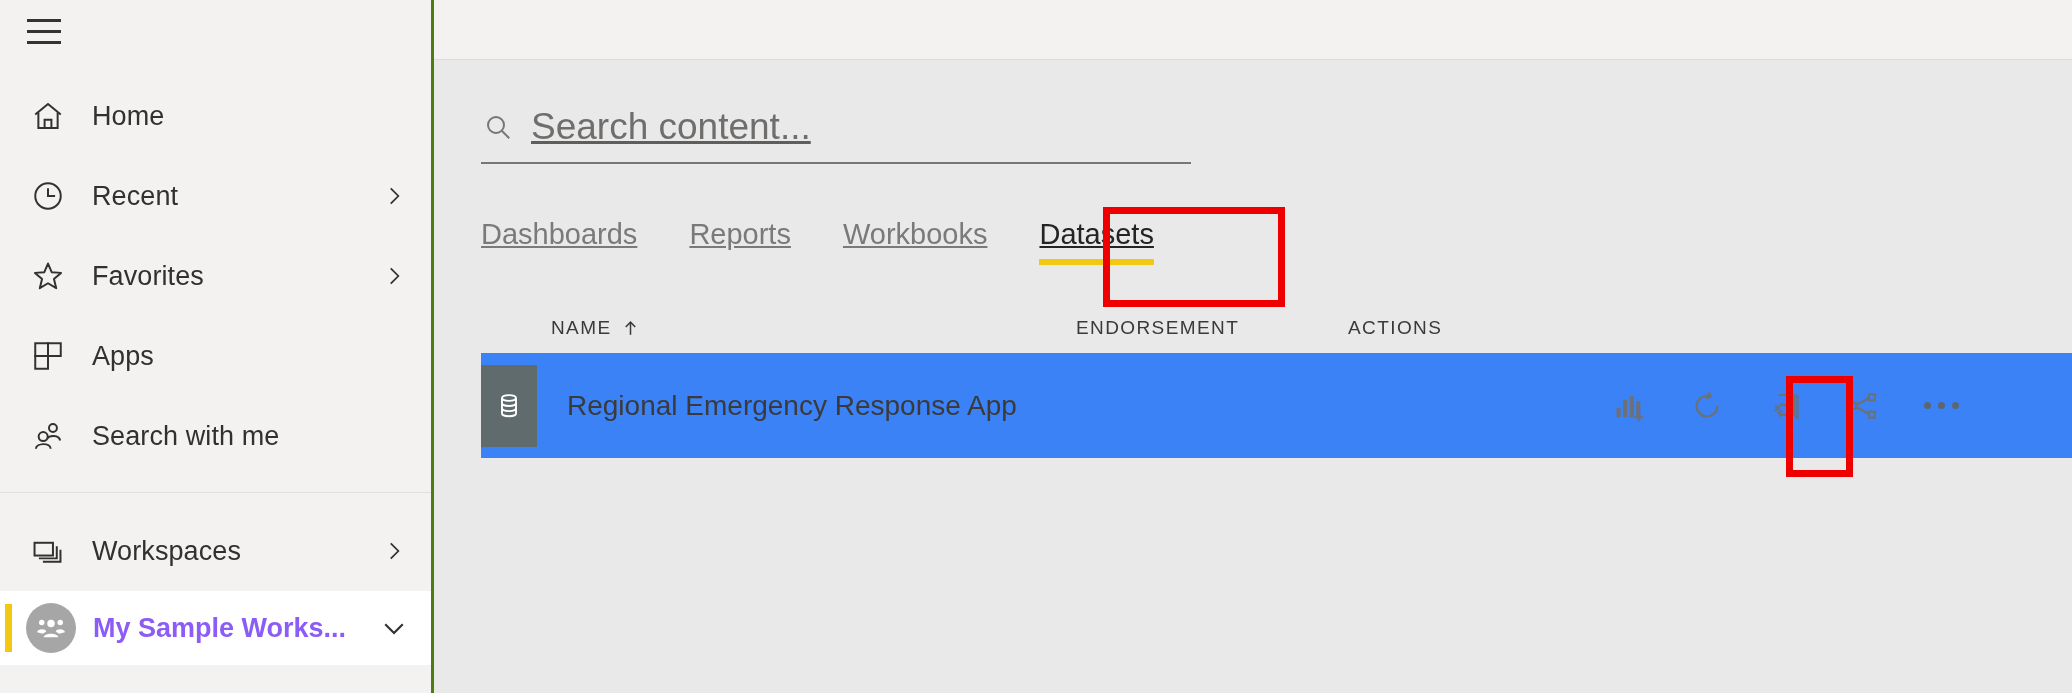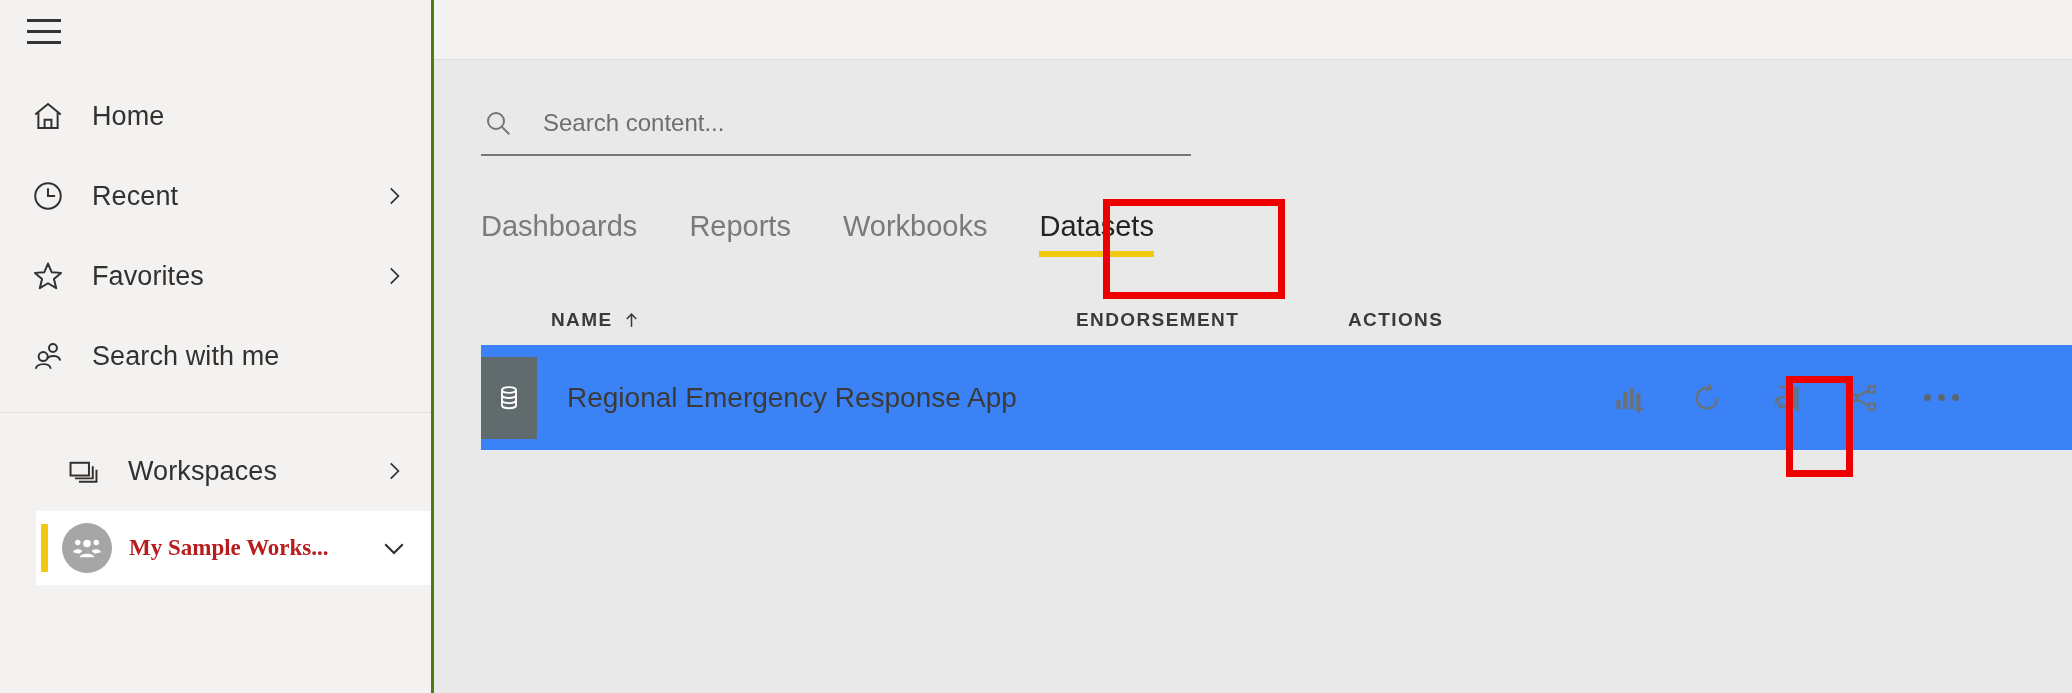--- a/index.html
+++ b/index.html
@@ -87,21 +87,21 @@
     justify-content: center;
     color: #323130;
   }
 
   .nav-divider {
     height: 1px;
     background: #e1dfdd;
     margin: 16px 0 0 0;
   }
 
-  .ws-section { margin-top: 18px; padding-left: 36px; }
+  .ws-section { margin-top: 18px; }
 
   .workspace-selected {
     height: 74px;
     background: #ffffff;
     display: flex;
     align-items: center;
     padding: 0 22px 0 0;
     cursor: pointer;
     position: relative;
   }
@@ -118,25 +118,24 @@
     border-radius: 50%;
     background: #a6a6a6;
     margin-left: 14px;
     display: flex;
     align-items: center;
     justify-content: center;
     flex: 0 0 50px;
   }
   .ws-label {
     margin-left: 17px;
-    font-size: 23px;
+    font-size: 27px;
     font-weight: bold;
-    color: #b91c1c;
+    color: #8b5cf6;
     white-space: nowrap;
-    font-family: Liberation Serif, serif;
   }
   .ws-chevron {
     margin-left: auto;
     color: #323130;
     display: flex;
     align-items: center;
   }
 
   
   .main {
@@ -175,43 +174,45 @@
     align-items: center;
     justify-content: center;
     flex: 0 0 34px;
     color: #767676;
   }
   .search-input {
     border: none;
     outline: none;
     background: transparent;
     font-family: "Liberation Sans", sans-serif;
-    font-size: 24px;
+    font-size: 37px;
     color: #605e5c;
-    margin-left: 28px;
+    margin-left: 16px;
     width: 620px;
+    text-decoration: underline;
   }
   .search-input::placeholder { color: #706e6c; opacity: 1; }
 
   
   .tabs {
     display: flex;
     align-items: flex-end;
     margin-top: 33px;
     height: 68px;
     position: relative;
   }
   .tab {
     font-size: 29px;
     color: #7a7a7a;
     padding: 0 26px 16px 26px;
     cursor: pointer;
     position: relative;
     white-space: nowrap;
     line-height: 1;
+    text-decoration: underline;
   }
   .tab:first-child { padding-left: 0; }
   .tab.active {
     color: #252423;
   }
   .tab.active .tab-underline {
     position: absolute;
     left: 26px;
     right: 26px;
     bottom: 0;
@@ -231,21 +232,21 @@
   
   .table-head {
     display: flex;
     align-items: center;
     margin-top: 28px;
     height: 42px;
     padding-left: 70px;
   }
   .th {
     font-size: 19px;
-    font-weight: bold;
+    font-weight: normal;
     color: #3b3a39;
     letter-spacing: 1.4px;
     margin-top: 28px;
   }
   .th-name { width: 525px; display: flex; align-items: center; gap: 9px; cursor: pointer; }
   .th-endorsement { width: 272px; }
   .th-actions { width: 300px; }
   .sort-arrow { display: inline-flex; color: #3b3a39; }
 
   .row {
@@ -362,20 +363,30 @@
           </svg>
         </span>
         <span class="nav-label">Favorites</span>
         <span class="nav-chevron">
           <svg width="26" height="26" viewBox="0 0 24 24" fill="none" stroke="#323130" stroke-width="1.6">
             <path d="M9 5 L16 12 L9 19"></path>
           </svg>
         </span>
       </div>
 
+      <div class="nav-item">
+        <span class="nav-icon">
+          <svg width="34" height="34" viewBox="0 0 24 24" fill="none" stroke="#323130" stroke-width="1.4">
+            <rect x="3" y="3" width="9" height="9"></rect>
+            <rect x="12" y="3" width="9" height="9"></rect>
+            <rect x="3" y="12" width="9" height="9"></rect>
+          </svg>
+        </span>
+        <span class="nav-label">Apps</span>
+      </div>
 
       <div class="nav-item">
         <span class="nav-icon">
           <svg width="34" height="34" viewBox="0 0 24 24" fill="none" stroke="#323130" stroke-width="1.4">
             <circle cx="15.5" cy="6.4" r="2.8"></circle>
             <path d="M11.6 13.6 C13 11.6 19.6 11 20.6 15.2"></path>
             <circle cx="8.6" cy="12.4" r="3.2"></circle>
             <path d="M3.4 21 C3.8 16.9 13.4 16.4 13.9 21"></path>
           </svg>
         </span>

